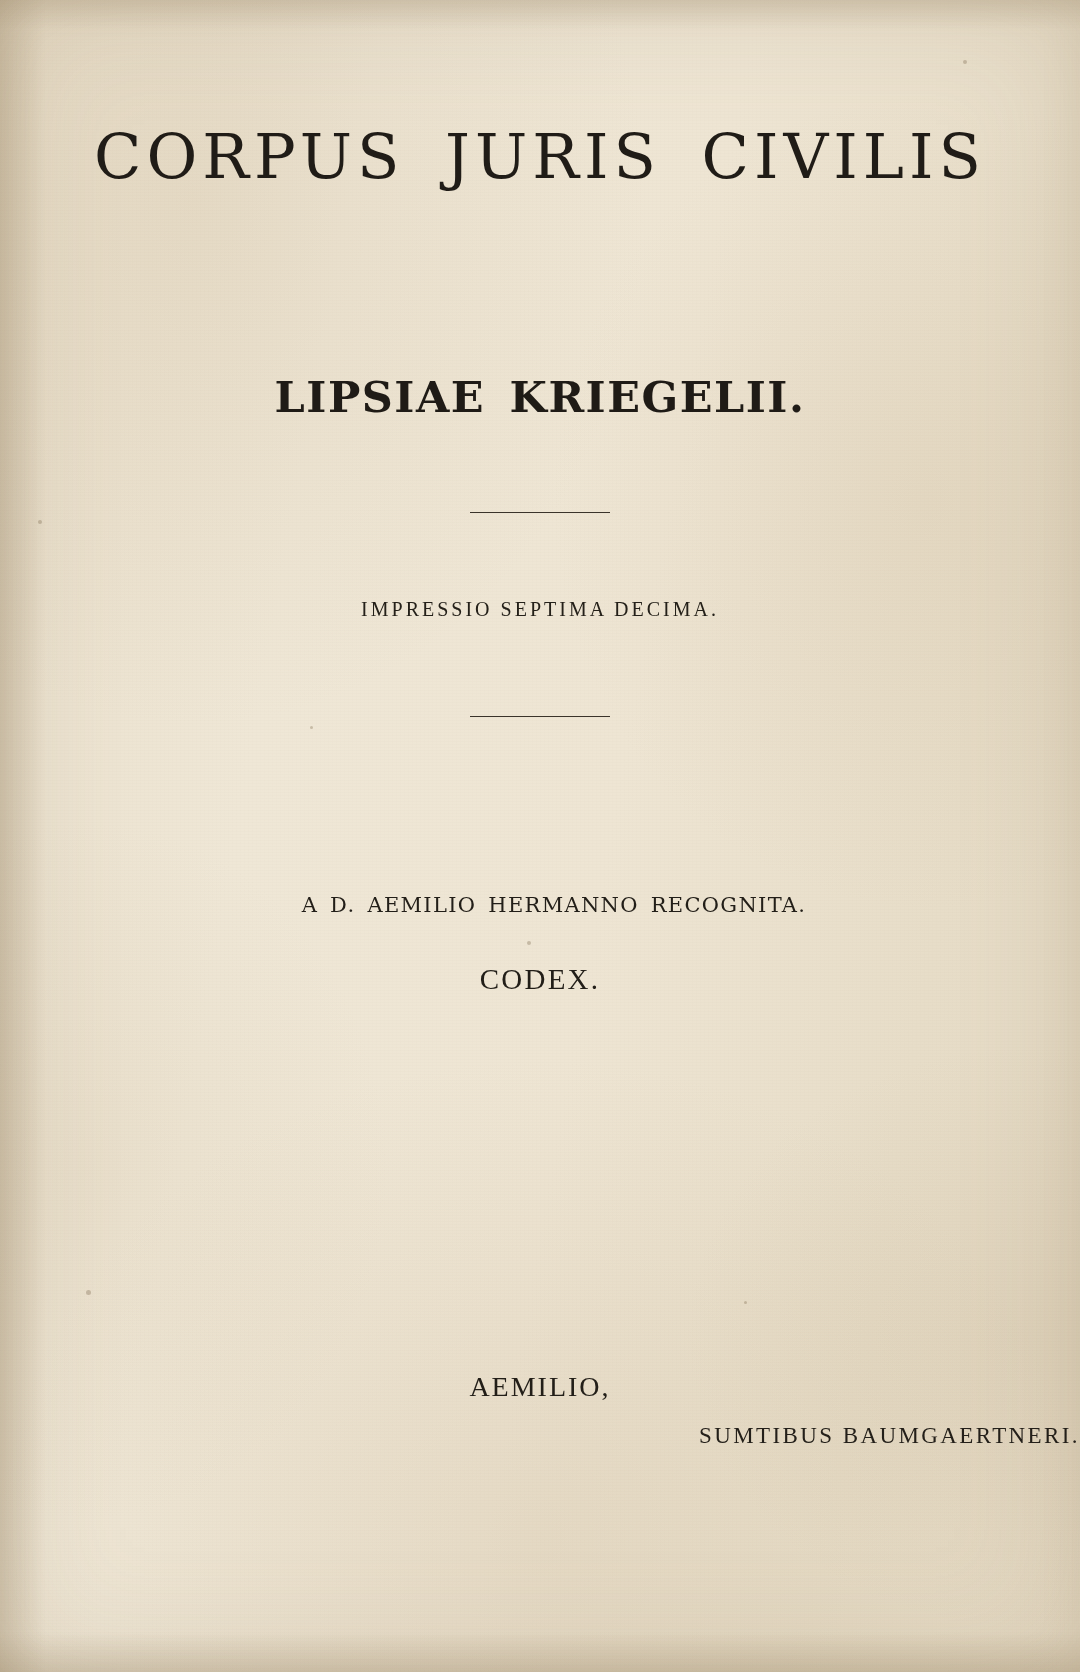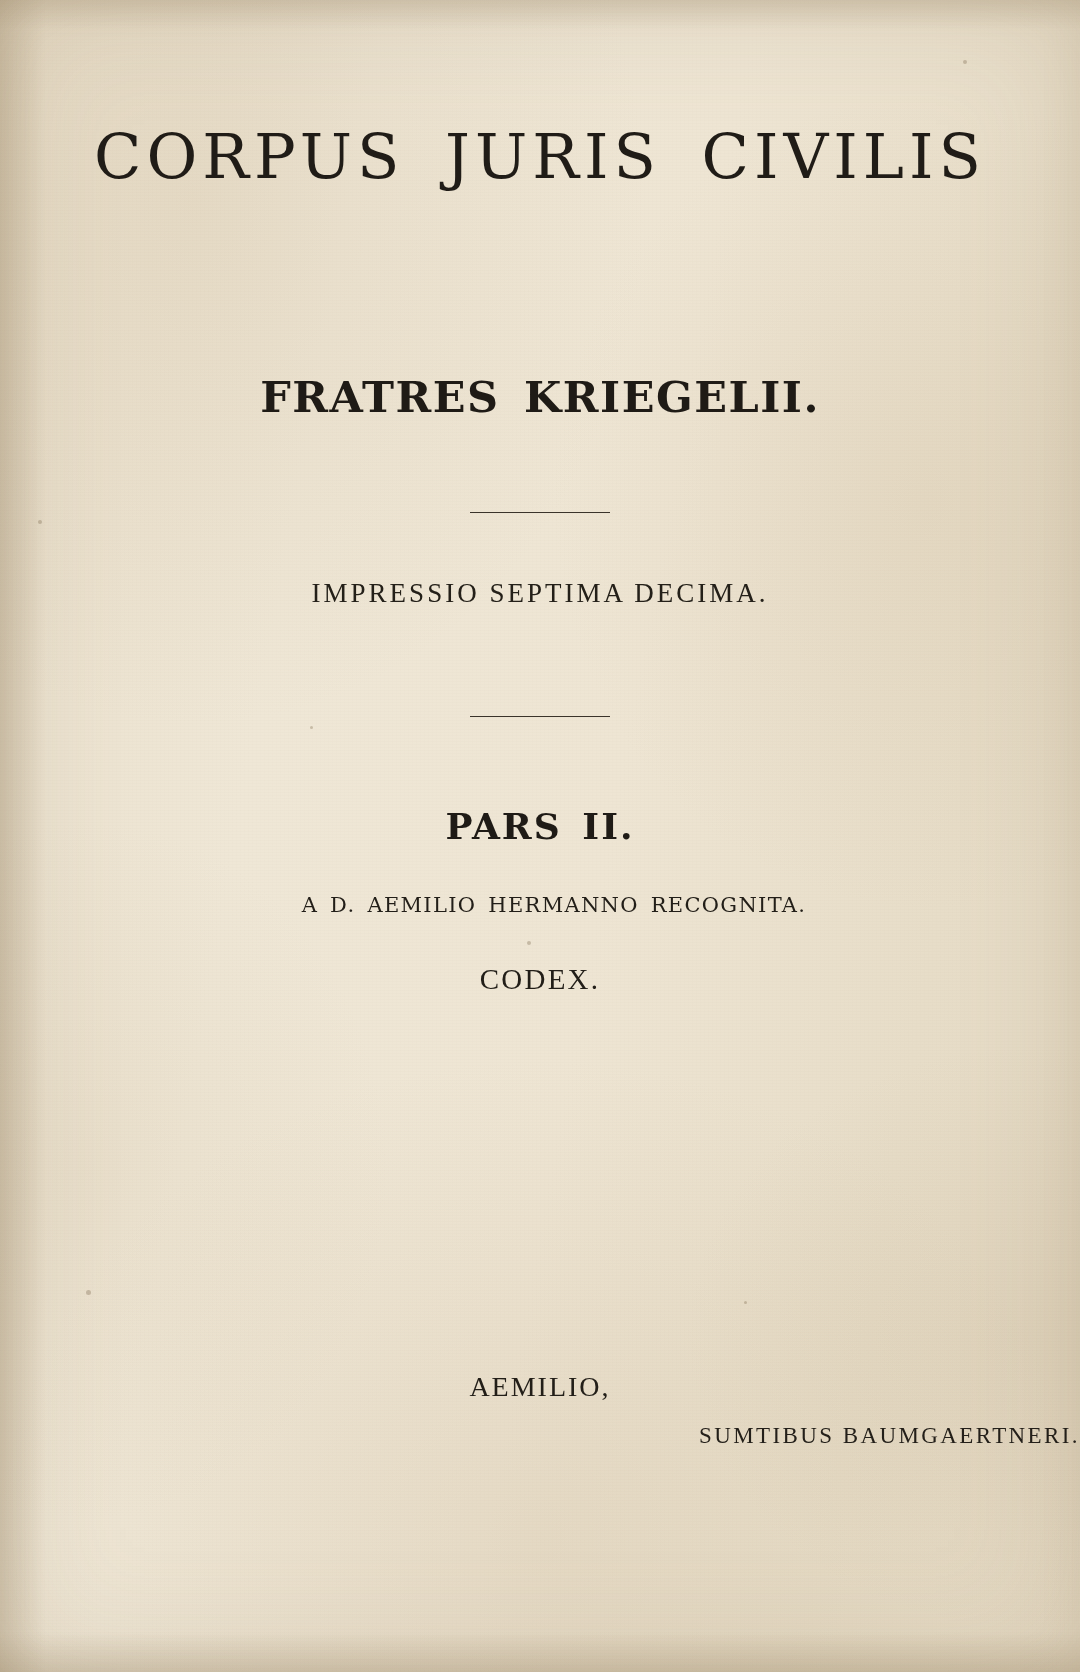--- a/index.html
+++ b/index.html
@@ -115,23 +115,23 @@
     width: 140px;
     height: 0;
     border-top: 1.6px solid #3a332a;
   }
   .rule-1 { top: 512px; }
   .rule-2 { top: 716px; }
 
   .impressio {
     position: absolute;
     left: 0; right: 0;
-    top: 578px;
-    font-family: "Liberation Serif", serif;
-    font-size: 27px;
+    top: 598px;
+    font-family: "Liberation Serif", serif;
+    font-size: 20px;
     letter-spacing: 3px;
     color: #242019;
   }
 
   .pars {
     position: absolute;
     left: 0; right: 0;
     top: 805px;
     font-family: "DejaVu Serif", serif;
     font-weight: 700;
@@ -216,29 +216,28 @@
   <div class="speck" style="left:310px; top:726px; width:3px; height:3px;"></div>
   <div class="speck" style="left:527px; top:941px; width:4px; height:4px;"></div>
   <div class="speck" style="left:744px; top:1301px; width:3px; height:3px;"></div>
   <div class="speck" style="left:963px; top:60px; width:4px; height:4px;"></div>
 
   <div class="content">
 
     <div class="title-main">CORPUS JURIS CIVILIS</div>
 
 
-    <div class="editors">FRATRES KRIEGELII.</div>
+    <div class="editors">LIPSIAE KRIEGELII.</div>
 
     <div class="rule rule-1"></div>
 
     <div class="impressio">IMPRESSIO SEPTIMA DECIMA.</div>
 
     <div class="rule rule-2"></div>
 
-    <div class="pars">PARS II.</div>
 
     <div class="recognita">A D. AEMILIO HERMANNO RECOGNITA.</div>
 
     <div class="codex">CODEX.</div>
 
     <div class="imprint-city">AEMILIO,</div>
 
     <div class="imprint-publisher">SUMTIBUS BAUMGAERTNERI.</div>
 
 

